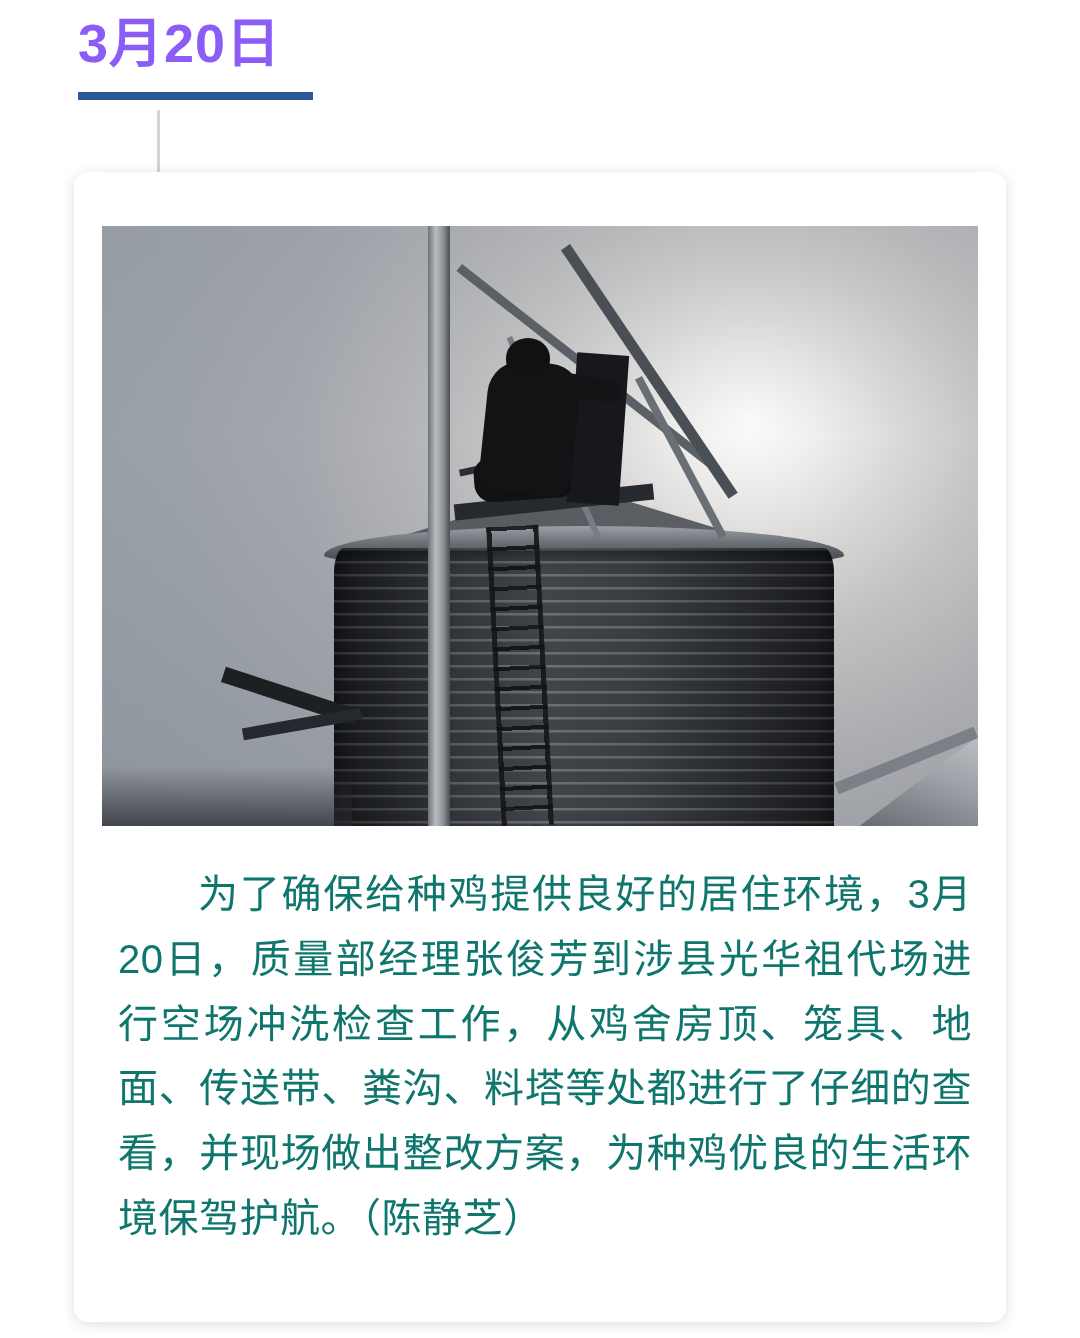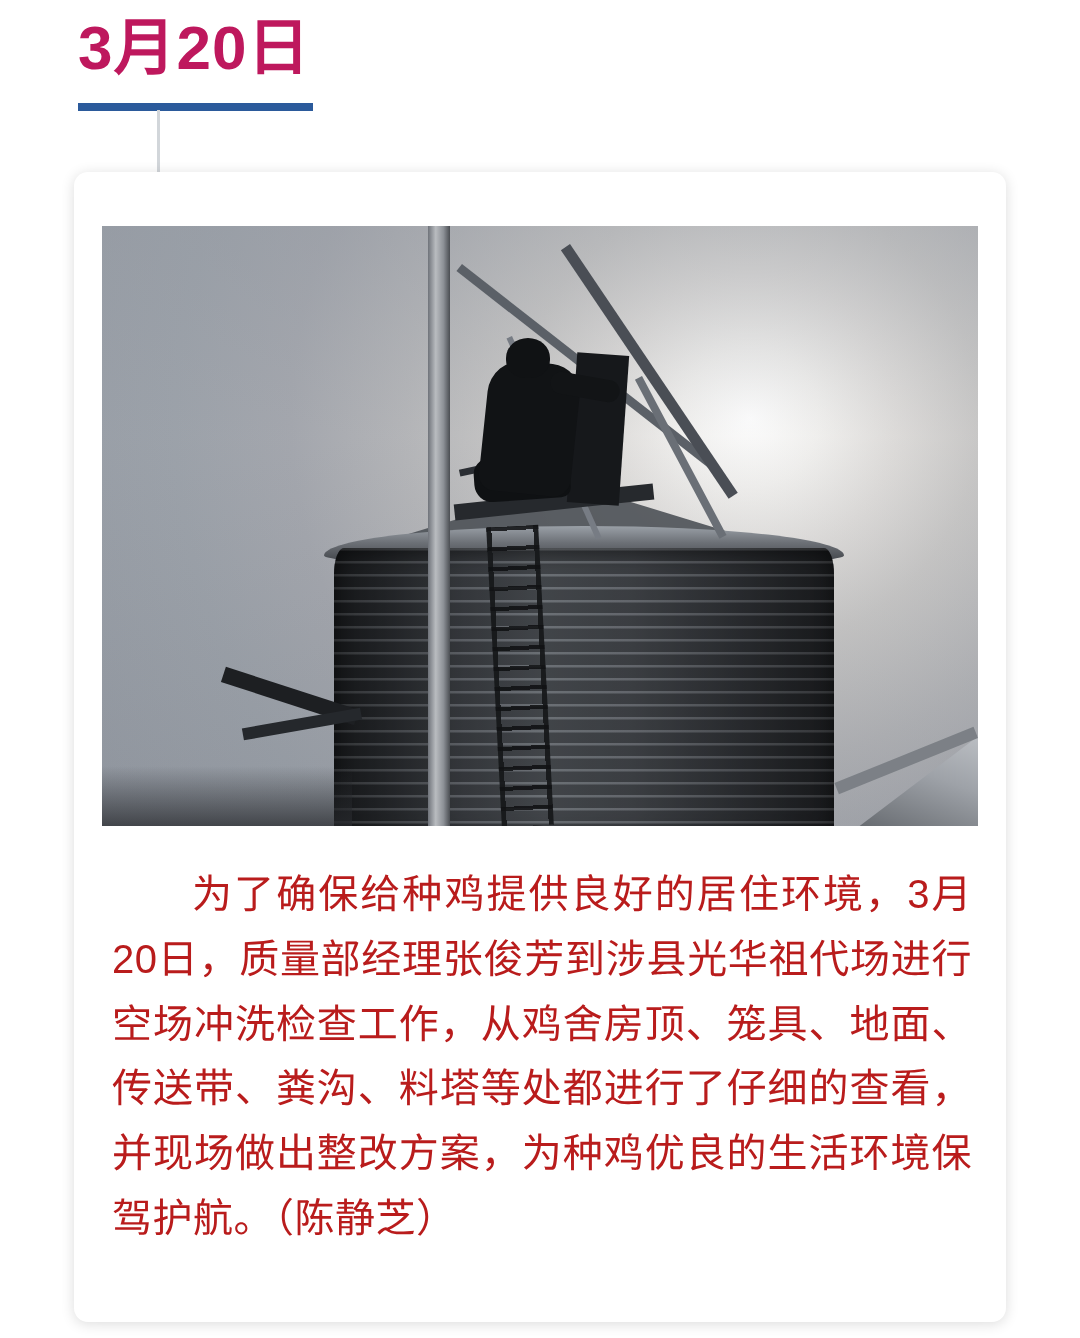--- a/index.html
+++ b/index.html
@@ -24,24 +24,24 @@
   }
 
   
   .date-block {
     position: absolute;
     left: 78px;
     top: 8px;
     width: 300px;
   }
   .date-title {
-    font-size: 62px;
+    font-size: 54px;
     font-weight: 700;
     letter-spacing: 1px;
-    color: #be185d;
+    color: #8b5cf6;
     line-height: 1.3;
     font-family: "Liberation Sans", "DejaVu Sans", sans-serif;
     white-space: nowrap;
   }
   .date-underline {
     margin-top: 14px;
     width: 235px;
     height: 8px;
     background: #2b5a9b;
   }
@@ -289,24 +289,24 @@
     position: absolute;
     left: 0;
     bottom: 0;
     width: 250px;
     height: 60px;
     background: linear-gradient(180deg, rgba(60,63,68,0.0) 0%, rgba(40,42,46,0.75) 100%);
   }
 
   
   .article-text {
-    margin: 36px 6px 0 10px;
+    margin: 36px 6px 0 16px;
     font-size: 40px;
     line-height: 1.62;
-    color: #b91c1c;
+    color: #0f766e;
     text-align: justify;
     text-indent: 2em;
     font-family: "Liberation Sans", "DejaVu Sans", sans-serif;
     letter-spacing: 0.5px;
     white-space: pre-wrap;
   }
 </style>
 </head>
 <body>
 

